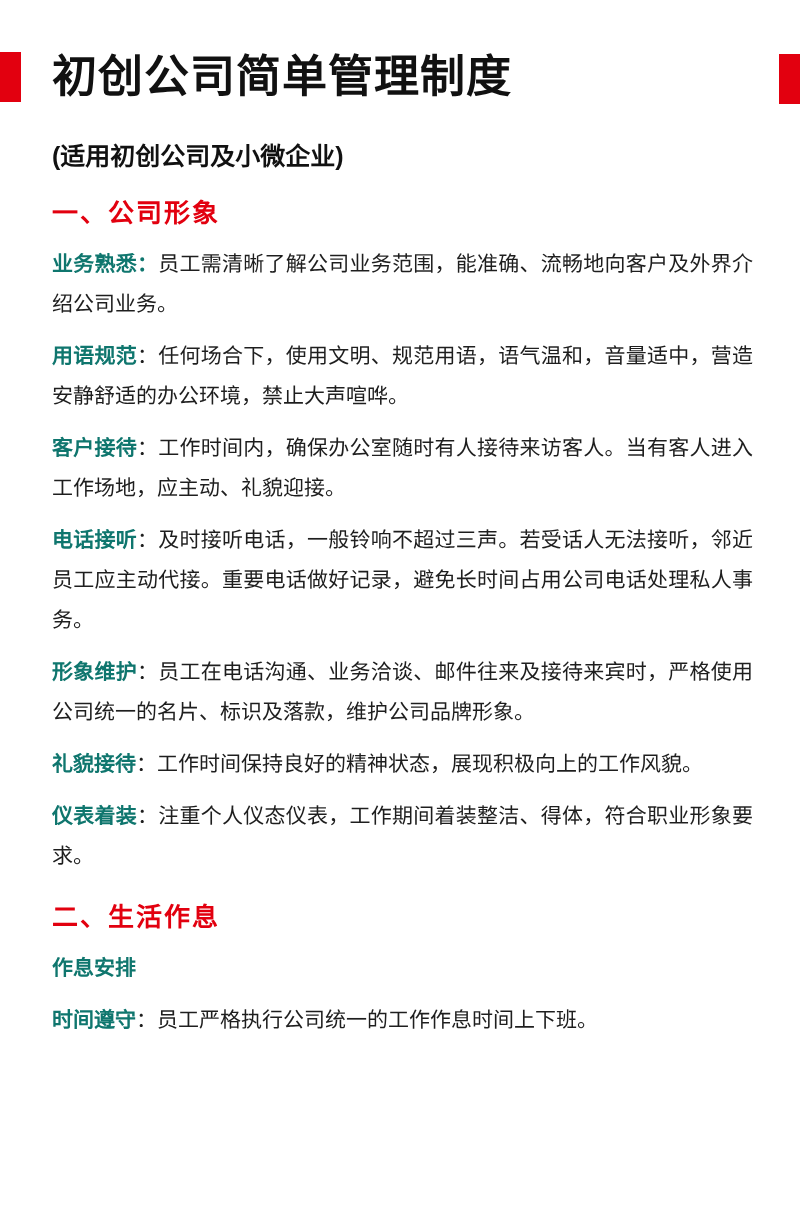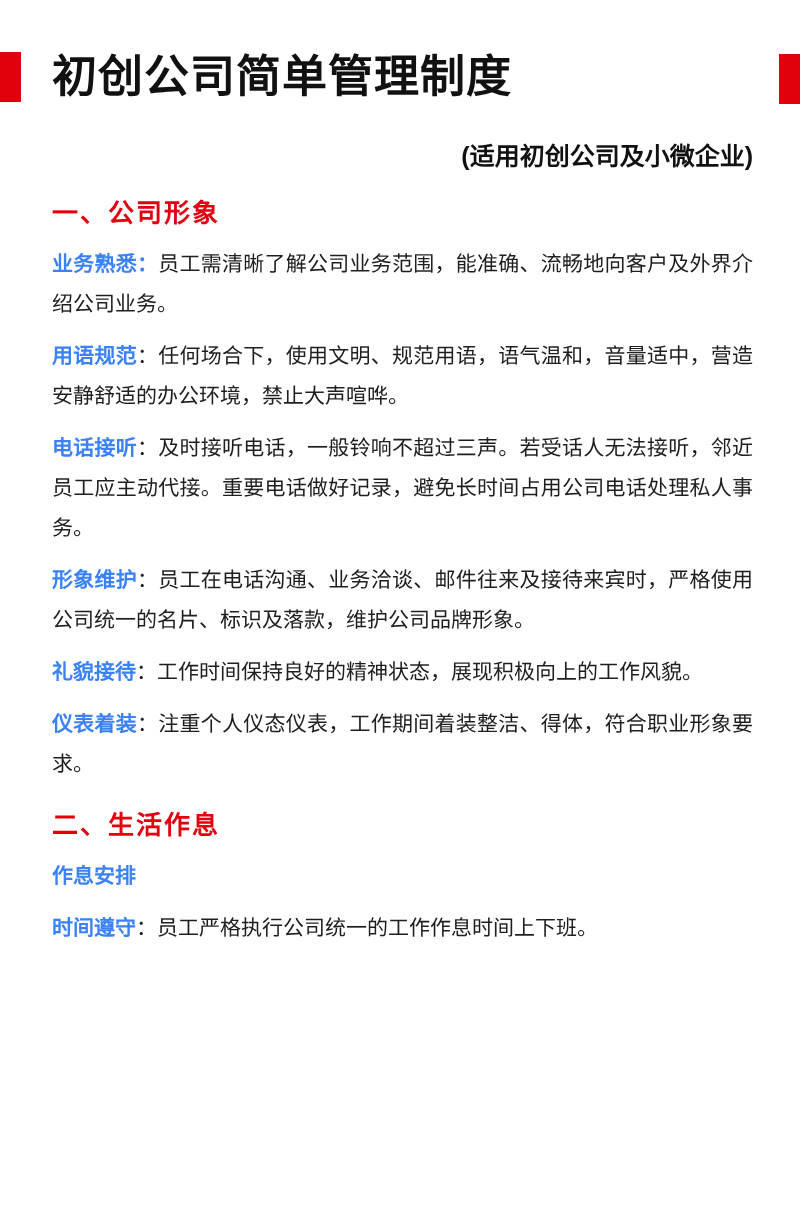--- a/index.html
+++ b/index.html
@@ -36,21 +36,21 @@
     text-align: left;
     color: #111111;
     letter-spacing: 1px;
     white-space: nowrap;
   }
   .doc-subtitle {
     margin: 30px 0 0 0;
     font-size: 25px;
     line-height: 36px;
     font-weight: 800;
-    text-align: right;
+    text-align: left;
     color: #111111;
   }
   .section-heading {
     margin: 20px 0 0 0;
     font-size: 26px;
     line-height: 38px;
     font-weight: 800;
     color: #e2000f;
     letter-spacing: 2px;
   }
@@ -59,21 +59,21 @@
   }
   .para {
     margin: 12px 0 0 0;
     font-size: 21px;
     line-height: 40px;
     color: #1e1e1e;
     text-align: justify;
   }
   .para .label {
     font-weight: 800;
-    color: #3b82f6;
+    color: #0f766e;
   }
   .para .sep {
     font-weight: 400;
   }
 </style>
 </head>
 <body>
 
 <div class="corner-block left"></div>
 <div class="corner-block right"></div>
@@ -83,20 +83,21 @@
   <h1 class="doc-title">初创公司简单管理制度</h1>
   <h2 class="doc-subtitle">(适用初创公司及小微企业)</h2>
 
   <h3 class="section-heading">一、公司形象</h3>
 
   <p class="para"><span class="label">业务熟悉：</span><span class="sep"></span><span class="text">员工需清晰了解公司业务范围，能准确、流畅地向客户及外界介绍公司业务。</span></p>
 
 
   <p class="para"><span class="label">用语规范</span><span class="sep">：</span><span class="text">任何场合下，使用文明、规范用语，语气温和，音量适中，营造安静舒适的办公环境，禁止大声喧哗。</span></p>
 
+  <p class="para"><span class="label">客户接待</span><span class="sep">：</span><span class="text">工作时间内，确保办公室随时有人接待来访客人。当有客人进入工作场地，应主动、礼貌迎接。</span></p>
 
   <p class="para"><span class="label">电话接听</span><span class="sep">：</span><span class="text">及时接听电话，一般铃响不超过三声。若受话人无法接听，邻近员工应主动代接。重要电话做好记录，避免长时间占用公司电话处理私人事务。</span></p>
 
   <p class="para"><span class="label">形象维护</span><span class="sep">：</span><span class="text">员工在电话沟通、业务洽谈、邮件往来及接待来宾时，严格使用公司统一的名片、标识及落款，维护公司品牌形象。</span></p>
 
   <p class="para"><span class="label">礼貌接待</span><span class="sep">：</span><span class="text">工作时间保持良好的精神状态，展现积极向上的工作风貌。</span></p>
 
   <p class="para"><span class="label">仪表着装</span><span class="sep">：</span><span class="text">注重个人仪态仪表，工作期间着装整洁、得体，符合职业形象要求。</span></p>
 
   <h3 class="section-heading second">二、生活作息</h3>

